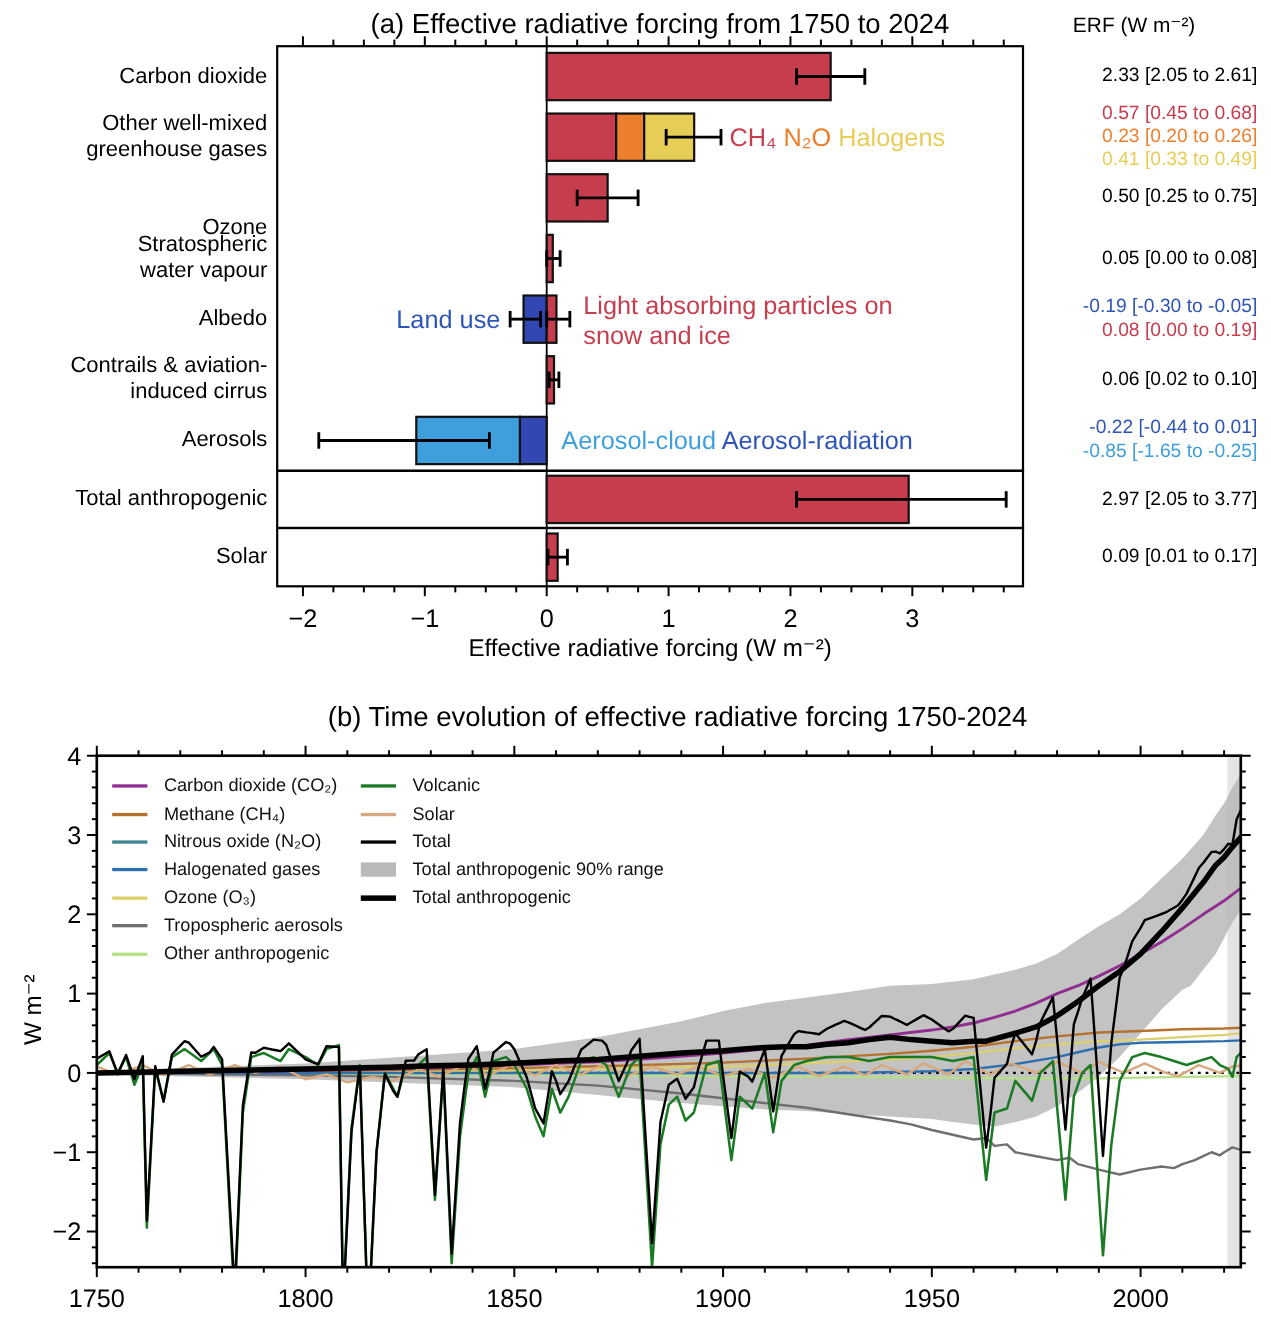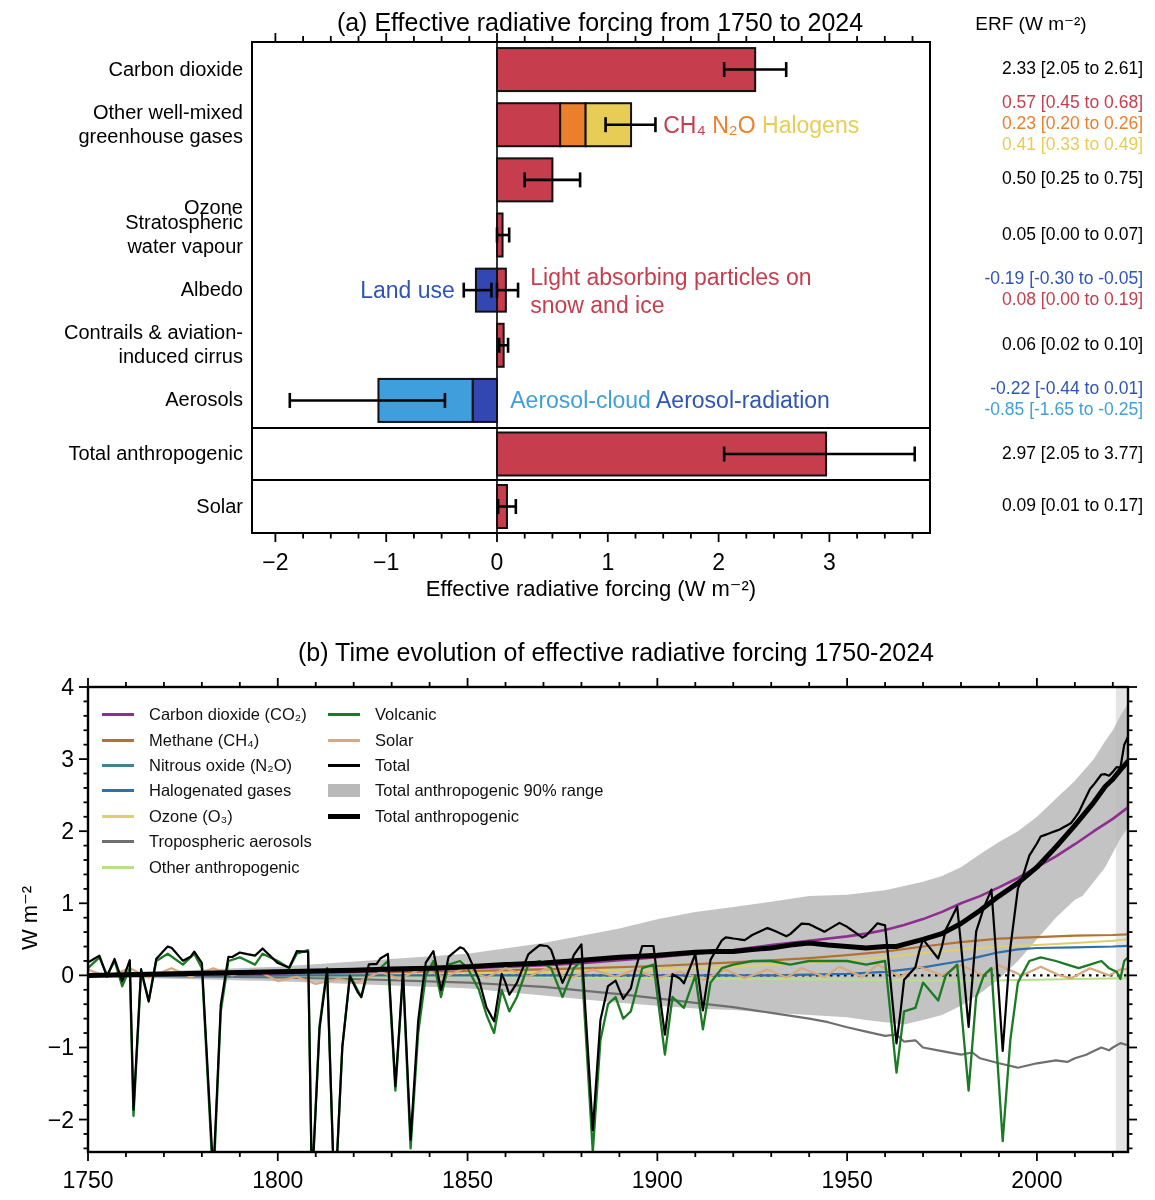--- a/index.html
+++ b/index.html
@@ -156,21 +156,21 @@
     </div>
     <div class="rowvals" style="top: 92.2143px;">
       <div style="color: rgb(198, 61, 77);">0.57 [0.45 to 0.68]</div>
       <div style="color: rgb(236, 127, 43);">0.23 [0.20 to 0.26]</div>
       <div style="color: rgb(231, 205, 85);">0.41 [0.33 to 0.49]</div>
     </div>
     <div class="rowvals" style="top: 168.357px;">
       <div style="color: rgb(0, 0, 0);">0.50 [0.25 to 0.75]</div>
     </div>
     <div class="rowvals" style="top: 223.5px;">
-      <div style="color: rgb(0, 0, 0);">0.05 [0.00 to 0.07]</div>
+      <div style="color: rgb(0, 0, 0);">0.05 [0.00 to 0.08]</div>
     </div>
     <div class="rowvals" style="top: 268.143px;">
       <div style="color: rgb(46, 85, 181);">-0.19 [-0.30 to -0.05]</div>
       <div style="color: rgb(198, 61, 77);">0.08 [0.00 to 0.19]</div>
     </div>
     <div class="rowvals" style="top: 333.786px;">
       <div style="color: rgb(0, 0, 0);">0.06 [0.02 to 0.10]</div>
     </div>
     <div class="rowvals" style="top: 378.429px;">
       <div style="color: rgb(46, 85, 181);">-0.22 [-0.44 to 0.01]</div>

